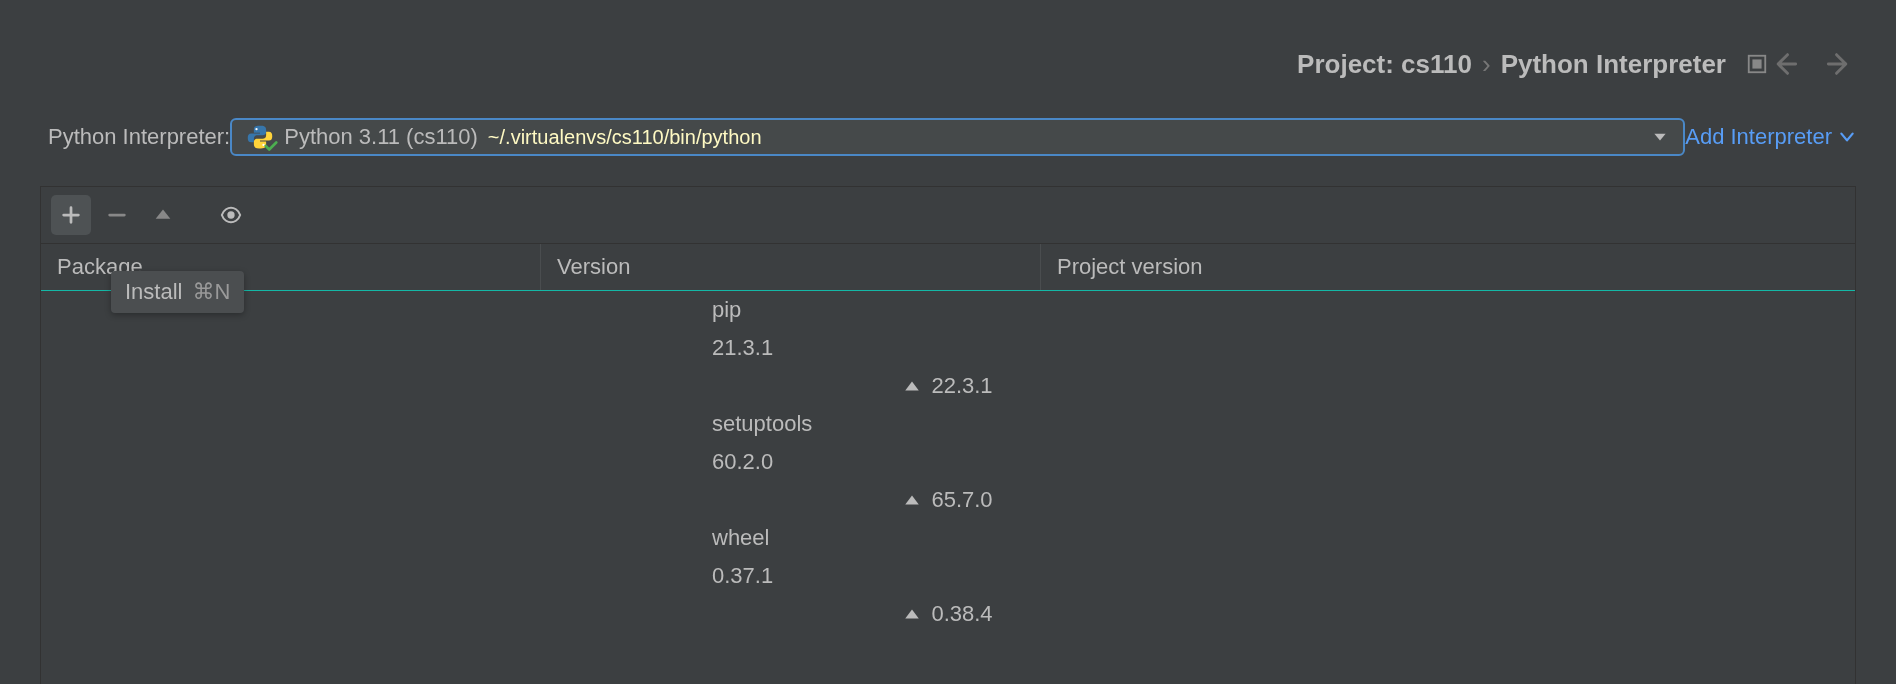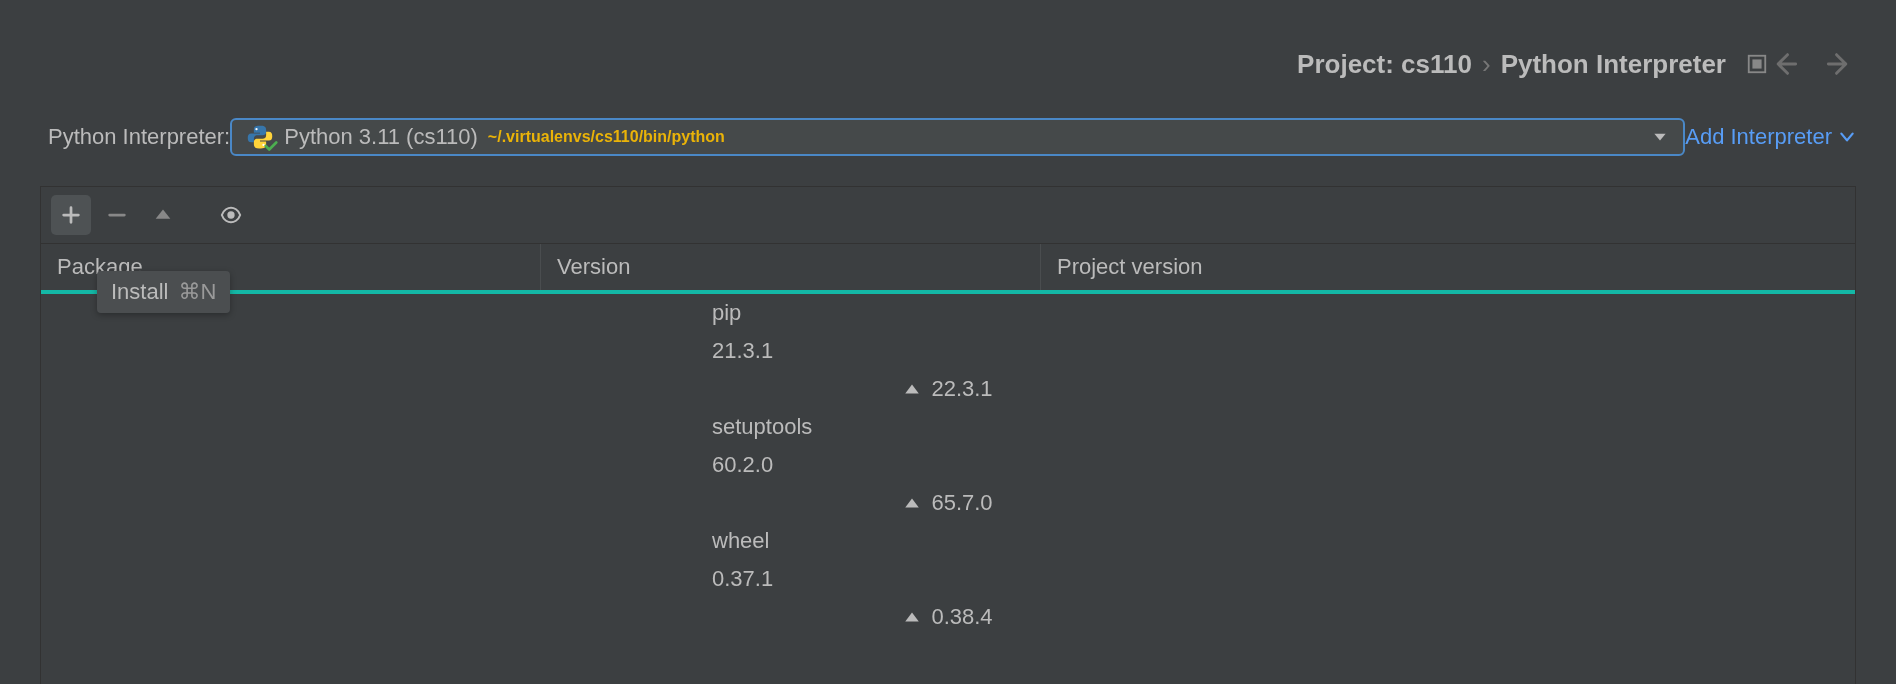--- a/index.html
+++ b/index.html
@@ -101,23 +101,22 @@
       display: inline-flex;
       align-items: center;
       justify-content: center;
       position: relative;
     }
     .interp-select .py-name {
       color: #bbbbbb;
       font-size: 22px;
     }
     .interp-select .py-path {
-      color: #eab308;
-      font-size: 16px;
-      font-weight: bold;
+      color: #fef9c3;
+      font-size: 20px;
     }
     .interp-select .dropdown-arrow {
       margin-left: auto;
       width: 18px;
       height: 18px;
       display: flex;
       align-items: center;
       justify-content: center;
     }
     .add-interp {
@@ -164,21 +163,21 @@
     }
     .tool-sep {
       width: 16px;
     }
     .tool-btn svg {
       width: 22px;
       height: 22px;
     }
     .table-header {
       display: flex;
-      border-bottom: 4px solid #14b8a6;
+      border-bottom: 1px solid #14b8a6;
       background-color: #3c3f41;
     }
     .th {
       padding: 10px 16px;
       font-size: 22px;
       color: #bbbbbb;
       border-right: 1px solid #4a4d4f;
     }
     .th:last-child {
       border-right: none;
@@ -208,21 +207,21 @@
     .up-arrow {
       width: 18px;
       height: 18px;
       display: inline-flex;
       align-items: center;
       justify-content: center;
     }
     .tooltip {
       position: absolute;
       top: 84px;
-      left: 56px;
+      left: 70px;
       background-color: #4b4e50;
       padding: 8px 14px;
       font-size: 22px;
       color: #bbbbbb;
       border-radius: 4px;
       display: flex;
       align-items: center;
       gap: 10px;
       box-shadow: 0 2px 6px rgba(0,0,0,0.3);
       z-index: 10;

